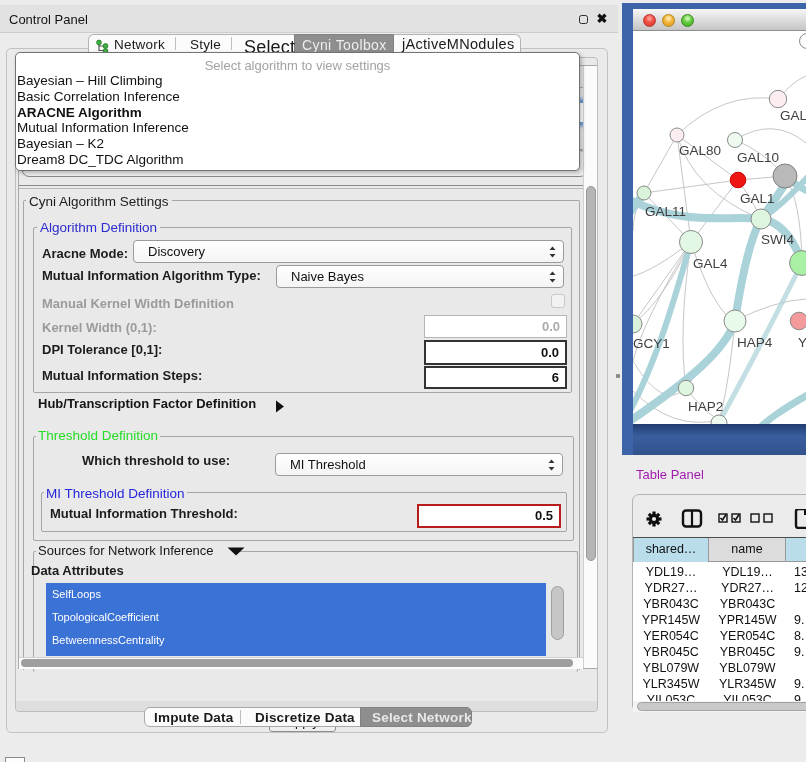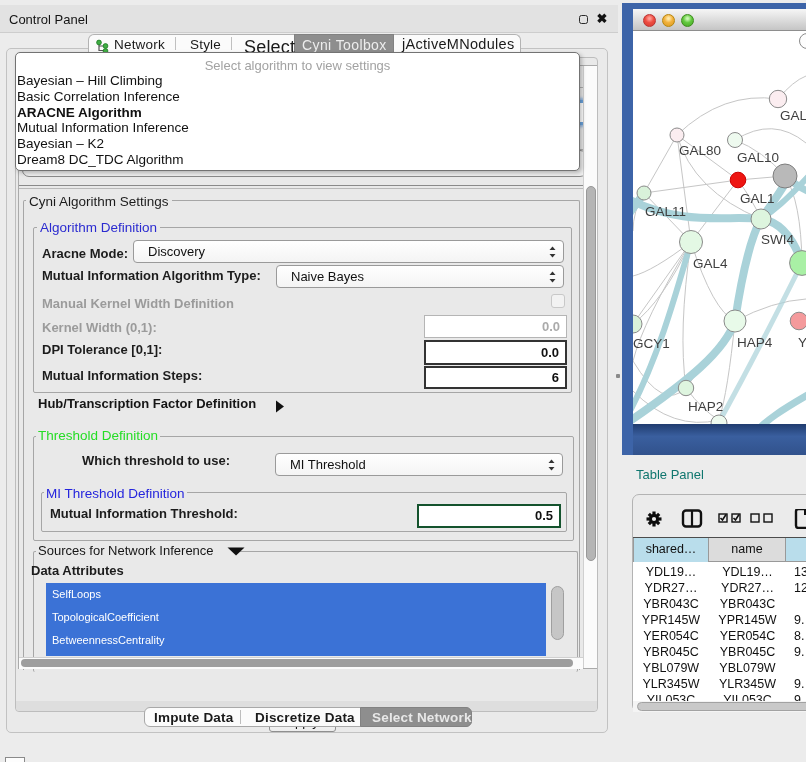--- a/index.html
+++ b/index.html
@@ -90,21 +90,21 @@
   <svg class="arrows" viewBox="0 0 9 14">
       <path d="M1.5 5 L4.5 1.5 L7.5 5 Z" fill="#333"></path>
       <path d="M1.5 9 L4.5 12.5 L7.5 9 Z" fill="#333"></path>
     </svg>
   </div>
 
 <div class="gbox" style="left:41px;top:492px;width:526px;height:40px;"></div>
 <div class="gbl" style="left:44px;top:486px;color:#2525dd;background:#e9e9e9;padding:0 2px;font-size:13.5px;">MI Threshold Definition</div>
 
 <div class="lbl" style="left:50px;top:506px;">Mutual Information Threshold:</div>
-<div class="field" style="left:417px;top:504px;width:144px;height:24px;border:2px solid #14532d;line-height:20px;padding-right:6px;padding-left:33px;">0.5</div>
+<div class="field" style="left:417px;top:504px;width:144px;height:24px;border:2px solid #b91c1c;line-height:20px;padding-right:6px;padding-left:33px;">0.5</div>
 
 <div class="gbox" style="left:33px;top:551px;width:545px;height:121px;border-bottom:none;"></div>
 <div class="gbl" style="left:36px;top:543px;color:#161616;background:#e9e9e9;padding:0 2px;font-size:13px;">Sources for Network Inference&nbsp;&nbsp;&nbsp;&nbsp;&nbsp;</div>
 <svg class="abs" style="left:227px;top:547px;" width="18" height="9">
     <path d="M0.5 0.5 L17.5 0.5 L9 8.5 Z" fill="#111"></path>
   </svg>
 <div class="lbl" style="left:31px;top:563px;">Data Attributes</div>
 
 <div class="abs" style="left:46px;top:583px;width:500px;height:73px;background:#3b72d6;overflow:hidden;">
   <div style="position:absolute;left:6px;top:0px;font-size:11px;color:#fff;line-height:23px;">SelfLoops<br>TopologicalCoefficient<br>BetweennessCentrality<br>gal4RGexp</div>
@@ -227,21 +227,21 @@
   <text x="12" y="185">GAL11</text>
   <text x="128" y="213">SWI4</text>
   <text x="60" y="237">GAL4</text>
   <text x="0" y="317">GCY1</text>
   <text x="104" y="316">HAP4</text>
   <text x="165" y="316">Y</text>
   <text x="55" y="380">HAP2</text>
 </g>
 </svg>
 
-<div class="abs" style="left:636px;top:467px;font-size:13px;color:#0f766e;">Table Panel</div>
+<div class="abs" style="left:636px;top:467px;font-size:13px;color:#a21caf;">Table Panel</div>
 <div class="abs" style="left:632px;top:494px;width:190px;height:218px;background:#ebebeb;border:1px solid #b3b3b3;border-radius:7px;"></div>
 
 <svg class="abs" style="left:645px;top:509px;" width="165" height="20" viewBox="0 0 165 20">
   <g fill="#0d0d0d">
     <circle cx="9" cy="10" r="5"></circle>
     <g stroke="#0d0d0d" stroke-width="3.2">
       <line x1="9" y1="2.5" x2="9" y2="17.5"></line>
         <line x1="1.5" y1="10" x2="16.5" y2="10"></line>
       <line x1="3.8" y1="4.8" x2="14.2" y2="15.2"></line>
         <line x1="14.2" y1="4.8" x2="3.8" y2="15.2"></line>

